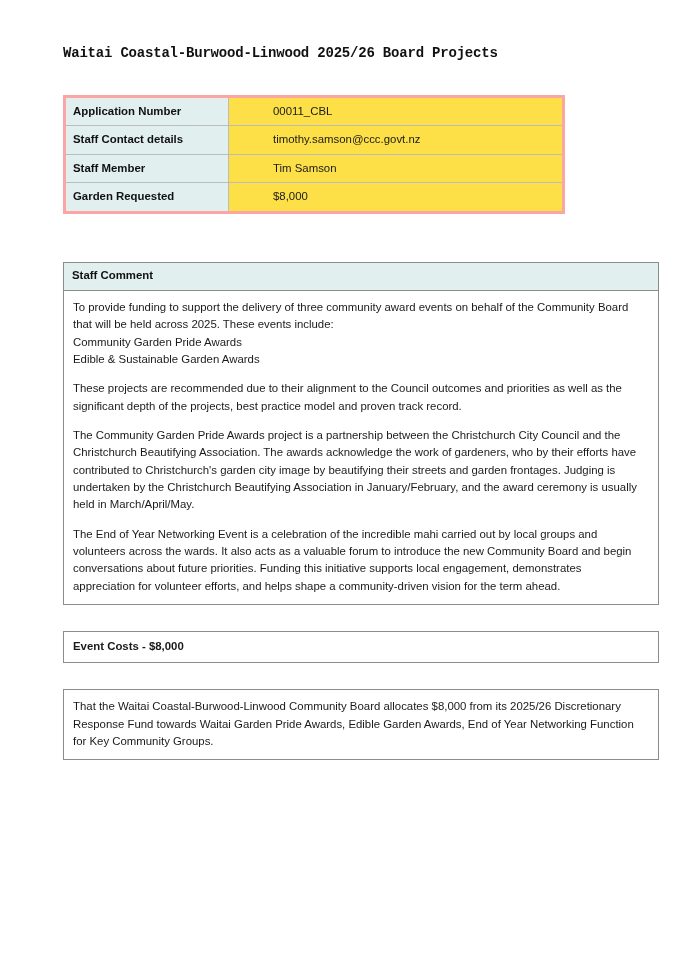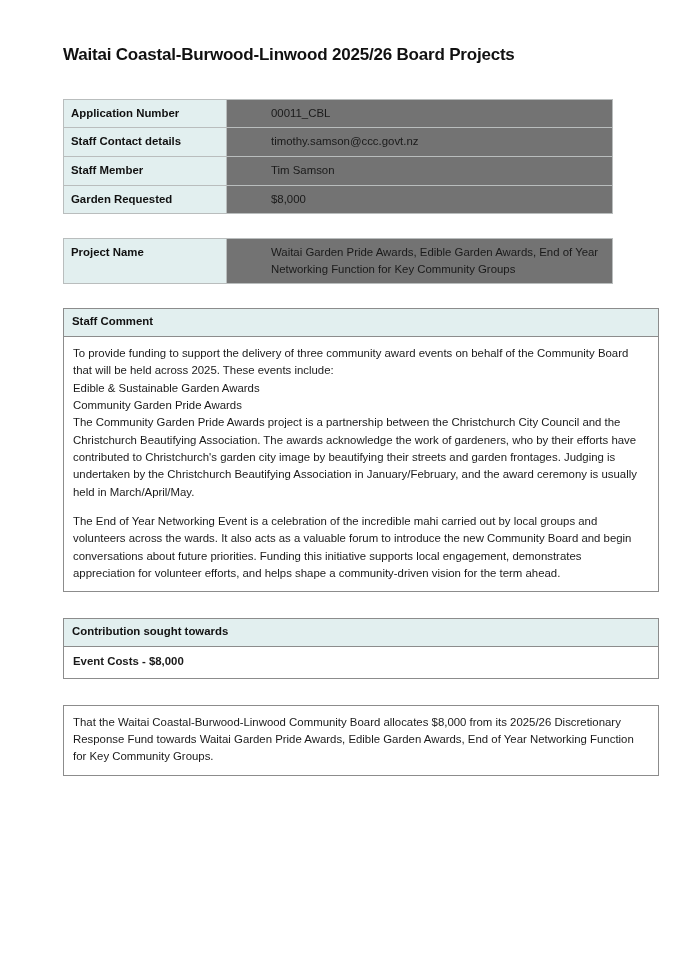--- a/index.html
+++ b/index.html
@@ -26,53 +26,54 @@
   }
   .content {
     position: absolute;
     left: 63px;
     top: 44px;
     width: 550px;
   }
 
   
   .doc-title {
-    font-size: 17px;
+    font-size: 14px;
     font-weight: bold;
     line-height: 1.35;
     letter-spacing: -0.2px;
     color: #111111;
     margin: 0 0 32px 0;
     width: 540px;
+    font-family: Liberation Mono, monospace;
   }
 
   
   .tbl {
     border-collapse: collapse;
-    width: 550px;
+    width: 502px;
     table-layout: fixed;
-    border: 1px solid #fca5a5;
+    border: 3px solid #fca5a5;
     margin: 0;
   }
   .tbl td {
     border: 1px solid #b9bdbd;
     padding: 5px 7px 6px 7px;
     font-size: 11.4px;
     line-height: 1.45;
     vertical-align: top;
     word-wrap: break-word;
   }
   .tbl .k {
     width: 148px;
     background: #e2efef;
     font-weight: bold;
     color: #111111;
   }
   .tbl .v {
-    background: #737373;
+    background: #fde047;
     color: #1a1a1a;
     padding-left: 44px;
   }
 
   .spacer-sm { height: 24px; }
   .spacer-md { height: 26px; }
 
   
   .panel {
     width: 596px;
@@ -136,48 +137,40 @@
         </tr>
         <tr>
           <td class="k">Garden Requested</td>
           <td class="v">$8,000</td>
         </tr>
       </tbody>
     </table>
 
     <div class="spacer-sm"></div>
 
-    <table class="tbl">
-      <tbody>
-        <tr>
-          <td class="k">Project Name</td>
-          <td class="v">Waitai Garden Pride Awards, Edible Garden Awards, End of Year Networking Function for Key Community Groups</td>
-        </tr>
-      </tbody>
-    </table>
 
     <div class="spacer-sm"></div>
 
     <section class="panel">
       <div class="panel-head">Staff Comment</div>
       <div class="panel-body">
         <p class="tight">
           <span class="ln">To provide funding to support the delivery of three community award events on behalf of the Community Board that will be held across 2025. These events include:</span>
+          <span class="ln">Community Garden Pride Awards</span>
           <span class="ln">Edible &amp; Sustainable Garden Awards</span>
-          <span class="ln">Community Garden Pride Awards</span>
         </p>
+        <p style="margin-top:12px;">These projects are recommended due to their alignment to the Council outcomes and priorities as well as the significant depth of the projects, best practice model and proven track record.</p>
         <p>The Community Garden Pride Awards project is a partnership between the Christchurch City Council and the Christchurch Beautifying Association. The awards acknowledge the work of gardeners, who by their efforts have contributed to Christchurch's garden city image by beautifying their streets and garden frontages. Judging is undertaken by the Christchurch Beautifying Association in January/February, and the award ceremony is usually held in March/April/May.</p>
         <p>The End of Year Networking Event is a celebration of the incredible mahi carried out by local groups and volunteers across the wards. It also acts as a valuable forum to introduce the new Community Board and begin conversations about future priorities. Funding this initiative supports local engagement, demonstrates appreciation for volunteer efforts, and helps shape a community-driven vision for the term ahead.</p>
       </div>
     </section>
 
     <div class="spacer-md"></div>
 
     <section class="panel">
-      <div class="panel-head">Contribution sought towards</div>
       <div class="panel-body single">Event Costs - $8,000</div>
     </section>
 
     <div class="spacer-md"></div>
 
     <section class="panel">
       <div class="panel-body">That the Waitai Coastal-Burwood-Linwood Community Board allocates $8,000 from its 2025/26 Discretionary Response Fund towards Waitai Garden Pride Awards, Edible Garden Awards, End of Year Networking Function for Key Community Groups.</div>
     </section>
 
   </div>

